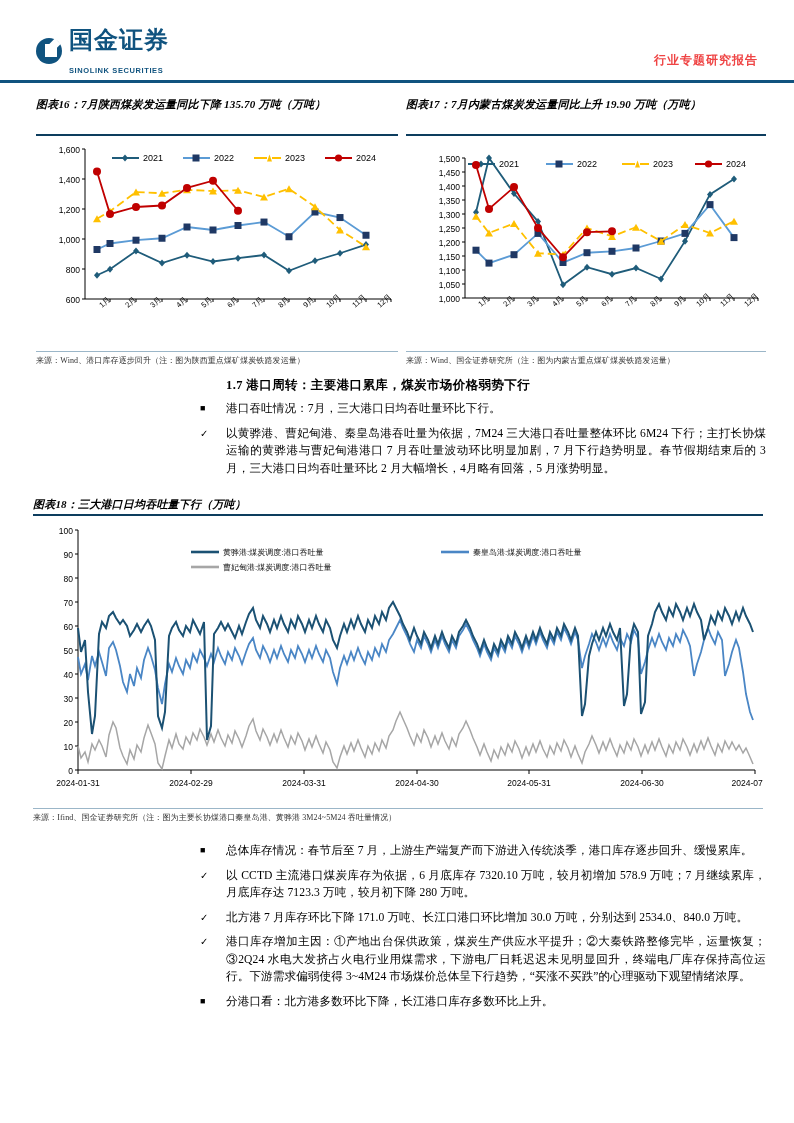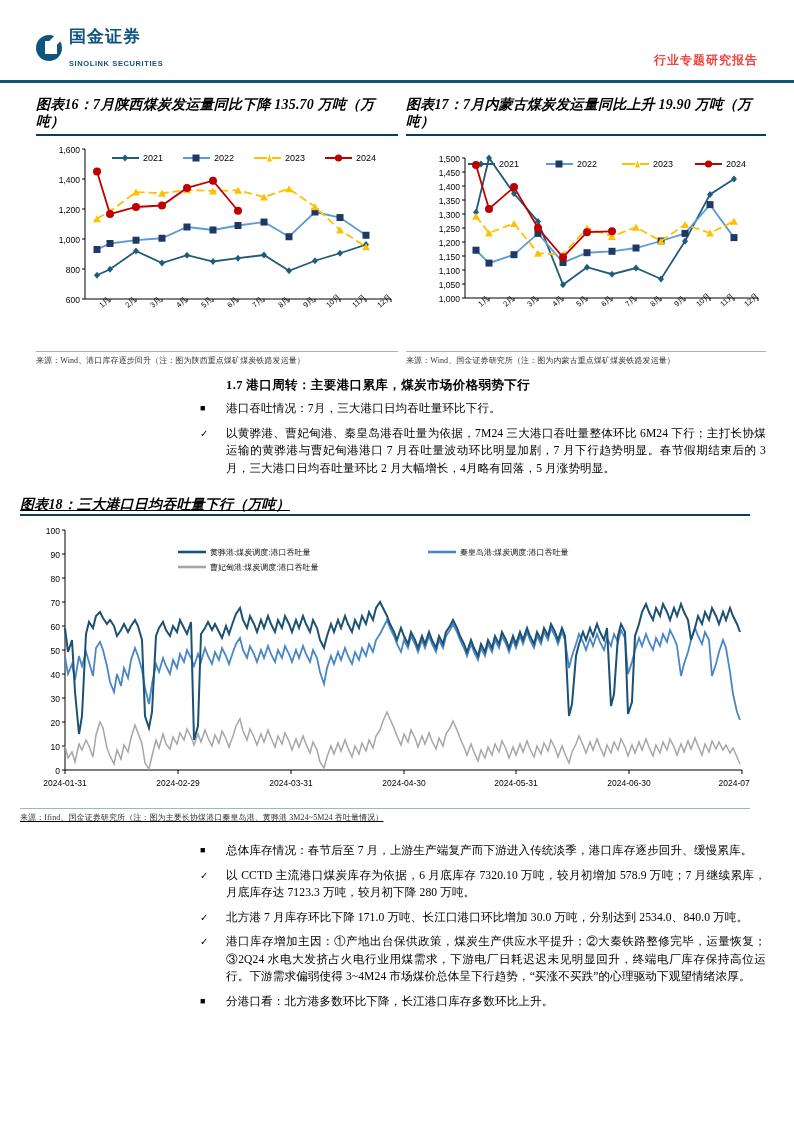--- a/index.html
+++ b/index.html
@@ -22,34 +22,34 @@
   }
   .logo-mark .notch{
     position:absolute;left:9px;top:6px;width:12px;height:13px;background:#ffffff;
   }
   .logo-mark .notch2{
     position:absolute;left:15px;top:2px;width:8px;height:8px;background:#ffffff;
     transform:rotate(45deg);
   }
   .logo-text{display:flex;flex-direction:column;line-height:1;}
   .logo-cn{font-family:"Liberation Sans","DejaVu Sans",sans-serif;font-weight:bold;
-    font-size:17px;color:#10537f;letter-spacing:1px;}
+    font-size:24px;color:#10537f;letter-spacing:1px;}
   .logo-en{font-family:"Liberation Sans","DejaVu Sans",sans-serif;font-weight:bold;
     font-size:7.5px;color:#10537f;letter-spacing:.6px;margin-top:15px;}
   .header-right{
     position:absolute;right:36px;top:52px;
     font-family:"Liberation Serif","DejaVu Serif",serif;
     font-weight:bold;font-size:12px;color:#ef4444;letter-spacing:1px;
   }
   .header-rule{position:absolute;left:0;top:80px;width:794px;height:3px;background:#10537f;}
 
   
   .exh-title{
     font-family:"Liberation Serif","DejaVu Serif",serif;
-    font-weight:bold;font-style:italic;font-size:14px;color:#000;
+    font-weight:bold;font-style:italic;font-size:11px;color:#000;
     line-height:17px;letter-spacing:.2px;
   }
   .rule-dark{height:1.6px;background:#0d3d5e;}
   .rule-thin{height:1px;background:#9bb6c8;}
   .src{
     font-family:"Liberation Serif","DejaVu Serif",serif;
     font-size:8px;color:#333;letter-spacing:.1px;
   }
 
   .exh16{position:absolute;left:36px;top:96px;width:362px;}
@@ -67,21 +67,21 @@
   .bullets{position:absolute;left:200px;top:400px;width:566px;}
   .b-row{display:flex;align-items:flex-start;margin-bottom:7px;}
   .b-mark{width:26px;flex:none;font-size:10px;color:#000;line-height:17px;text-align:left;}
   .b-mark.sq{font-size:9px;}
   .b-text{
     flex:1;font-family:"Liberation Serif","DejaVu Serif",serif;
     font-size:11.6px;line-height:17.5px;color:#000;text-align:justify;letter-spacing:.1px;
   }
 
   
-  .exh18{position:absolute;left:20px;top:496px;width:730px;text-decoration:underline;}
+  .exh18{position:absolute;left:33px;top:496px;width:730px;}
   .exh18 .exh-head18{height:18px;}
   .chartbox18{position:relative;height:292px;}
   .srcrow18{padding-top:3px;height:14px;}
 
   .bullets2{position:absolute;left:200px;top:842px;width:566px;}
 
   
   .footer{position:absolute;left:0;top:1089px;width:794px;height:34px;background:#0d4a6b;}
   .footer-txt{
     position:absolute;left:0;top:0;width:742px;height:34px;

